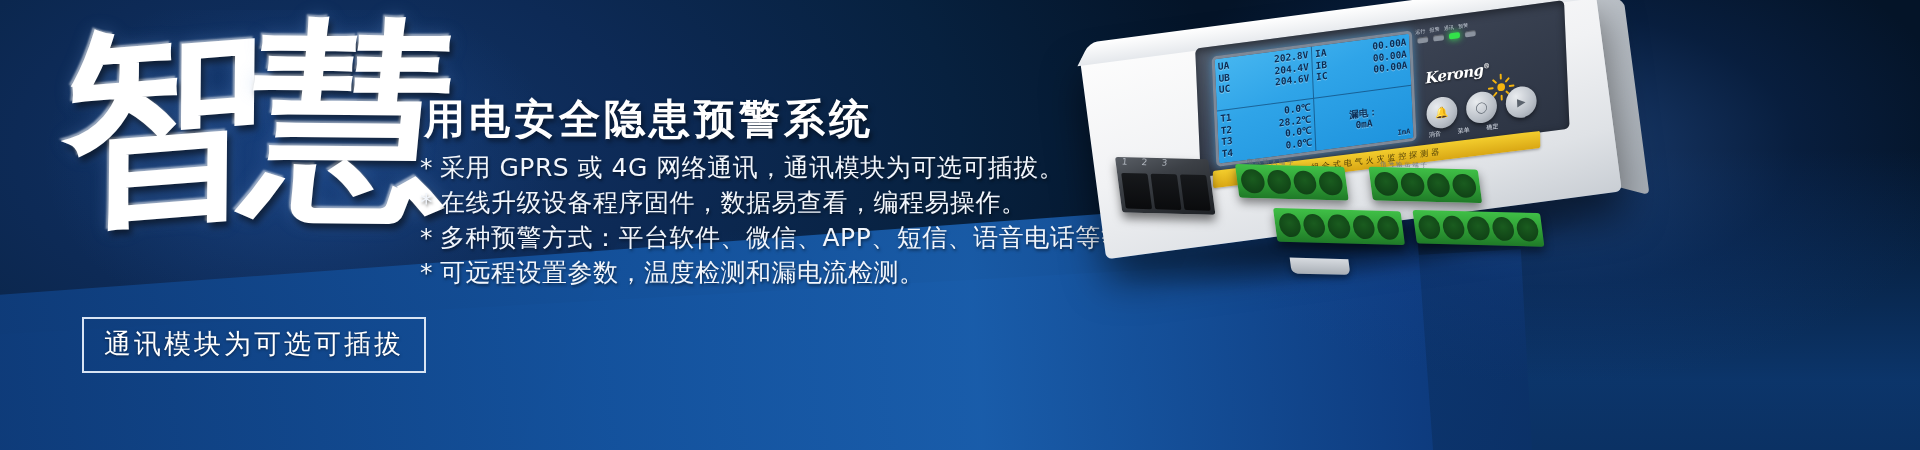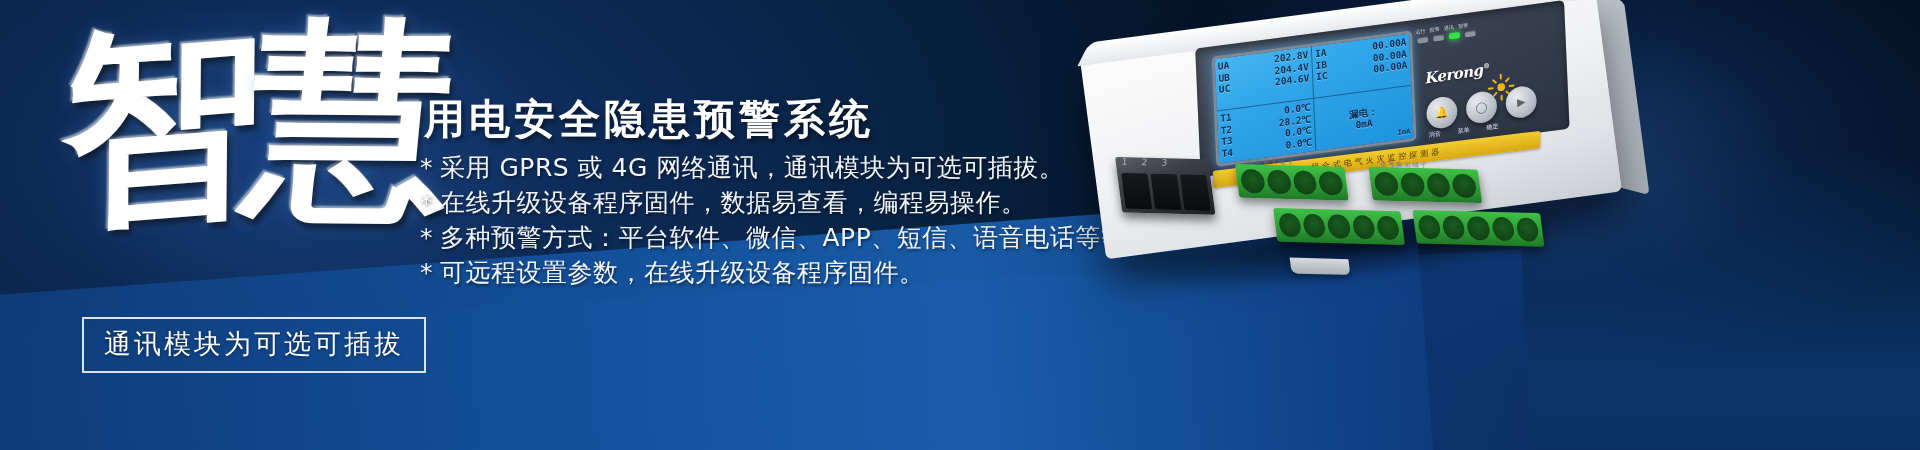--- a/index.html
+++ b/index.html
@@ -268,21 +268,21 @@
   </div>
 
   <div class="slogan-box">通讯模块为可选可插拔</div>
 
   <div class="headline">用电安全隐患预警系统</div>
 
   <div class="bullets">
     <div class="bullet"><span class="star">*</span><span>采用 GPRS 或 4G 网络通讯，通讯模块为可选可插拔。</span></div>
     <div class="bullet"><span class="star">*</span><span>在线升级设备程序固件，数据易查看，编程易操作。</span></div>
     <div class="bullet"><span class="star">*</span><span>多种预警方式：平台软件、微信、APP、短信、语音电话等等。</span></div>
-    <div class="bullet"><span class="star">*</span><span>可远程设置参数，在线升级设备程序固件。</span></div>
+    <div class="bullet"><span class="star">*</span><span>可远程设置参数，温度检测和漏电流检测。</span></div>
   </div>
 
   <div id="device">
 
     <div class="dev-foot-shadow"></div>
     <div class="dev-side"></div>
     <div class="dev-body"></div>
     <div class="dev-top-edge"></div>
 
     <div class="faceplate"></div>

